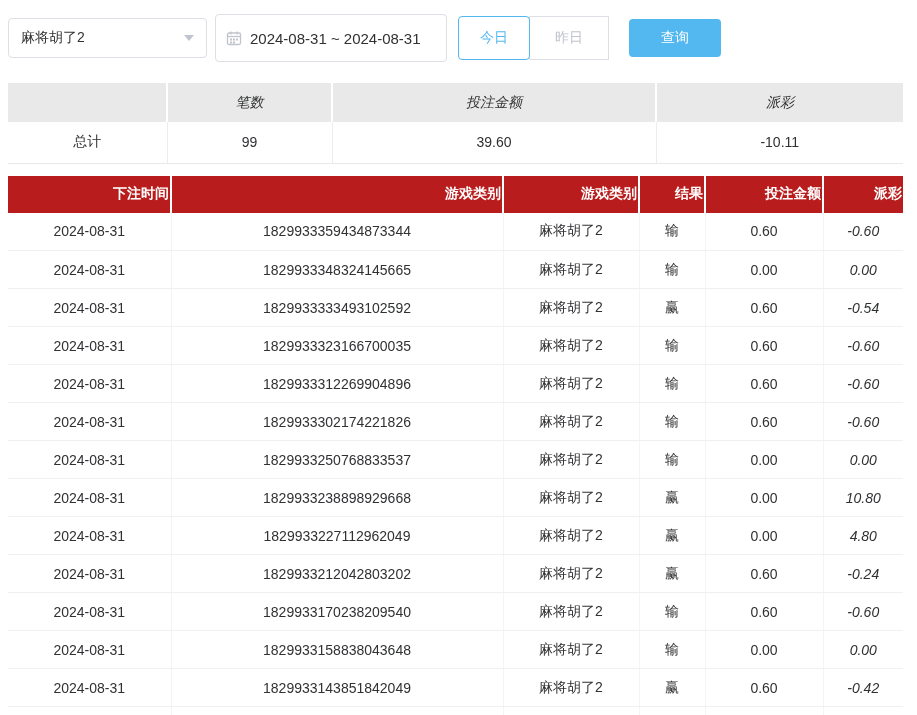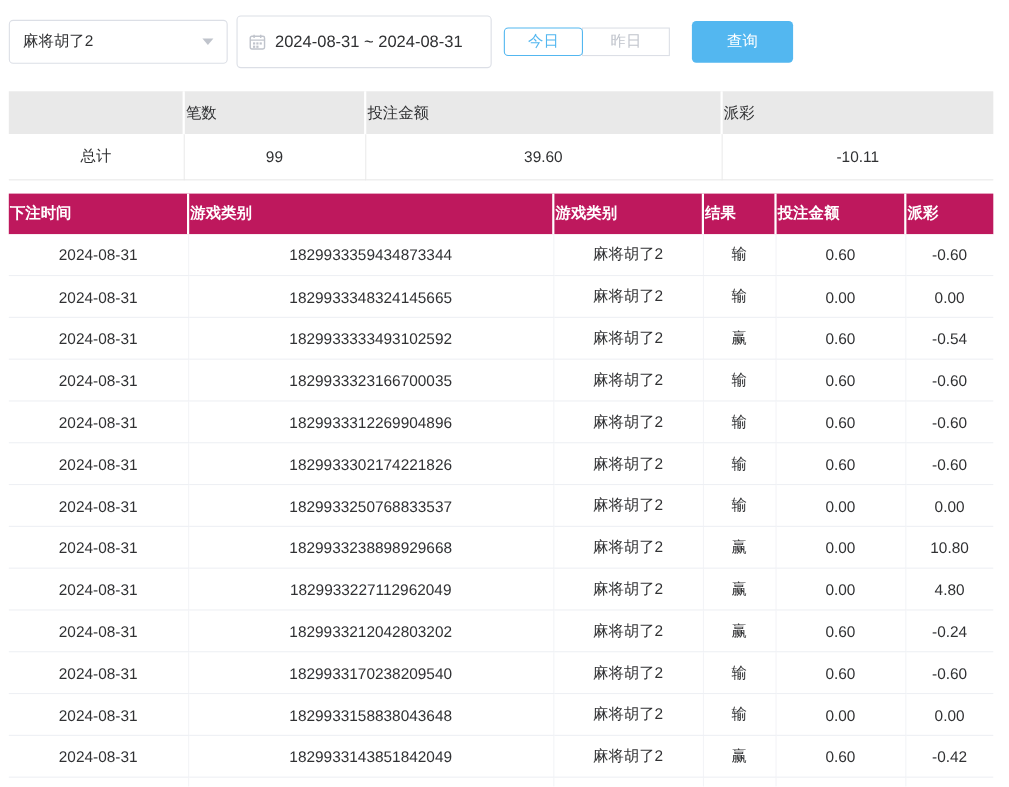--- a/index.html
+++ b/index.html
@@ -31,21 +31,21 @@
     margin-left: 8px; width: 232px; height: 48px;
     border: 1px solid #dcdfe6; border-radius: 4px;
     display: flex; align-items: center; gap: 8px;
     padding: 0 10px; font-size: 15px; color: #303133;
     cursor: pointer; background: #fff;
   }
   .cal-icon { display: inline-flex; flex: 0 0 auto; }
 
   .seg-group { display: flex; margin-left: 11px; }
   .seg {
-    height: 26px; background: #fff;
+    height: 44px; background: #fff;
     border: 1px solid #dcdfe6; margin-left: -1px;
     font-size: 14px; color: #c0c4cc; cursor: pointer;
     font-family: inherit; padding: 0;
   }
   .seg:nth-child(1) { width: 72px; margin-left: 0; border-radius: 4px 0 0 4px; }
   .seg:nth-child(2) { width: 80px; }
   .seg:nth-child(3) { width: 78px; border-radius: 0 4px 4px 0; }
   .seg.active {
     color: #53b7f0; border: 1px solid #53b7f0; border-radius: 4px;
     position: relative; z-index: 2;
@@ -56,44 +56,44 @@
     background: #53b7f0; color: #fff; border: none; border-radius: 4px;
     font-size: 14px; cursor: pointer; font-family: inherit;
   }
 
   
   table { border-collapse: collapse; table-layout: fixed; }
   .summary-table { width: 895px; margin: 21px 0 0 8px; }
   .summary-table th {
     height: 39px; background: #e9e9e9;
     font-size: 14px; font-weight: 400; color: #303133;
-    border-right: 2px solid #fff; text-align: left;
+    border-right: 2px solid #fff; text-align: center; font-style: italic;
   }
   .summary-table th:last-child { border-right: none; }
   .summary-table td {
     height: 41px; background: #fff; text-align: center;
     font-size: 14px; color: #303133;
     border-bottom: 1px solid #e8e8e8; border-right: 1px solid #ececec; margin-top: 27px;
   }
   .summary-table td:last-child { border-right: none; }
 
   
   .records-table { width: 895px; margin: 12px 0 0 8px; }
   .records-table th {
-    height: 37px; background: #be185d; color: #ffffff;
+    height: 37px; background: #b91c1c; color: #ffffff;
     font-size: 14px; font-weight: 700;
-    border-right: 2px solid #fff; text-align: left;
+    border-right: 2px solid #fff; text-align: right;
   }
   .records-table th:last-child { border-right: none; }
   .records-table td {
     height: 38px; background: #fff; text-align: center;
     font-size: 14px; color: #303133;
     border-bottom: 1px solid #eef0f4; border-right: 1px solid #f3f4f7;
   }
-  .records-table td:last-child { border-right: none; }
+  .records-table td:last-child { border-right: none; font-style: italic; }
 
   .neg { color: #f56c6c; }
 </style>
 </head>
 <body>
 
 <div>
 
   <div class="toolbar">
     <div class="select-box">

